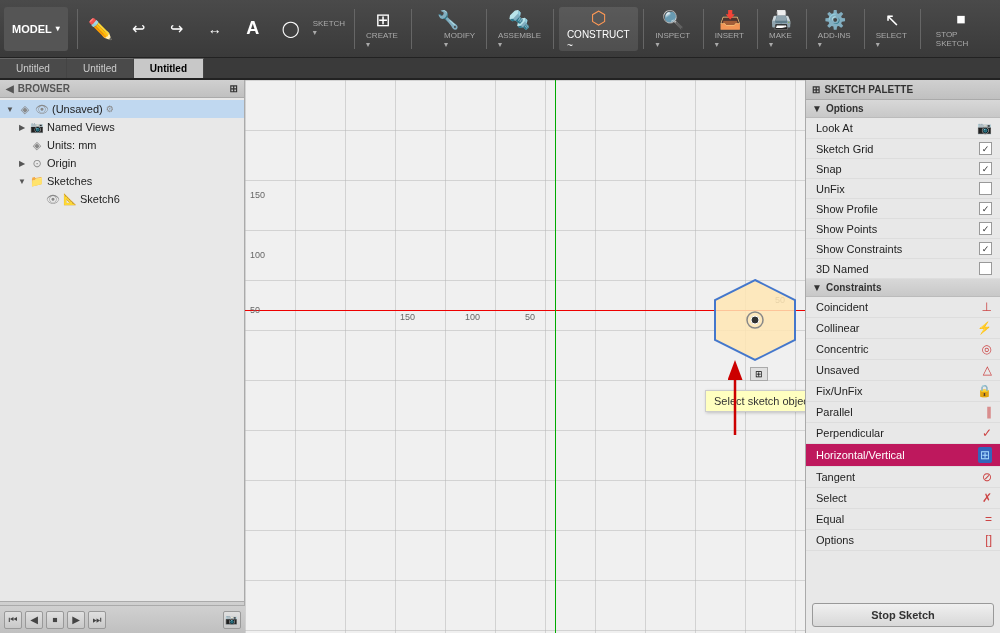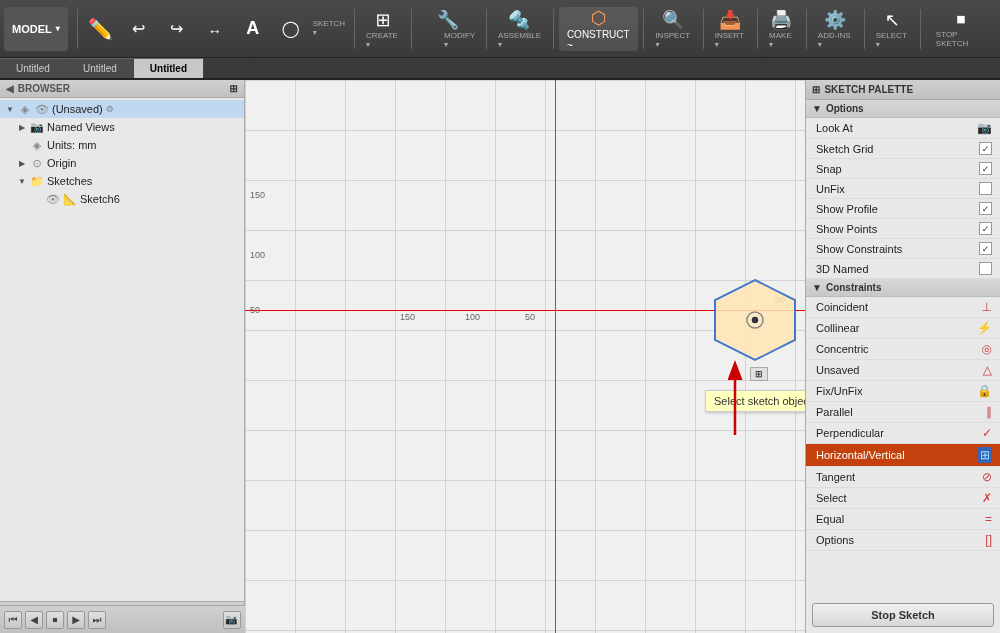--- a/index.html
+++ b/index.html
@@ -194,21 +194,21 @@
       cursor: pointer;
       display: flex; align-items: center; gap: 4px;
     }
     .palette-row {
       display: flex; align-items: center; justify-content: space-between;
       padding: 3px 8px 3px 10px;
       border-bottom: 1px solid #ddd;
       font-size: 11px;
       color: #222;
     }
-    .palette-row.highlighted { background: #c2410c; color: #fff; }
+    .palette-row.highlighted { background: #be185d; color: #fff; }
     .palette-row .row-icon {
       font-size: 12px;
       color: #cc4444;
     }
     .palette-row.highlighted .row-icon { color: #ffcccc; }
     .palette-checkbox {
       width: 13px; height: 13px;
       border: 1px solid #999;
       background: #fff;
       display: inline-flex; align-items: center; justify-content: center;

